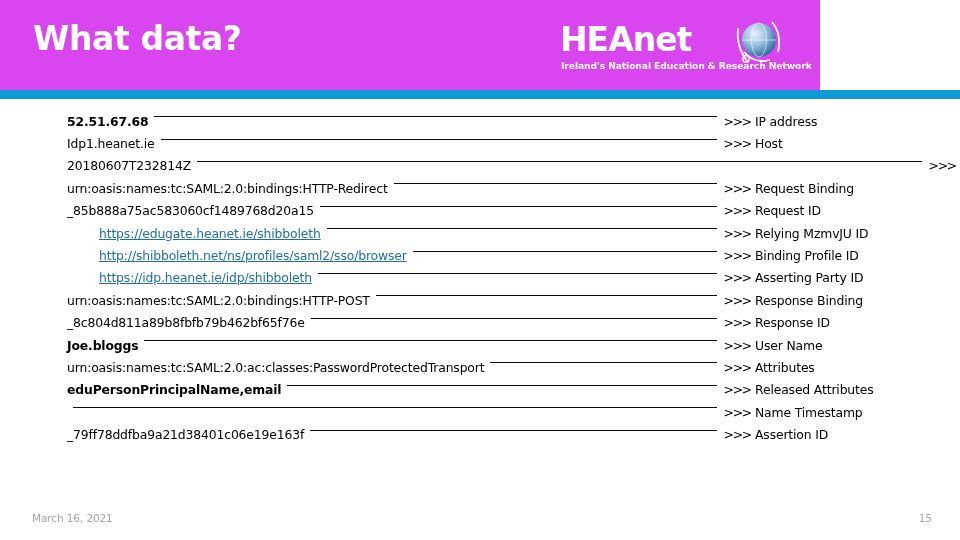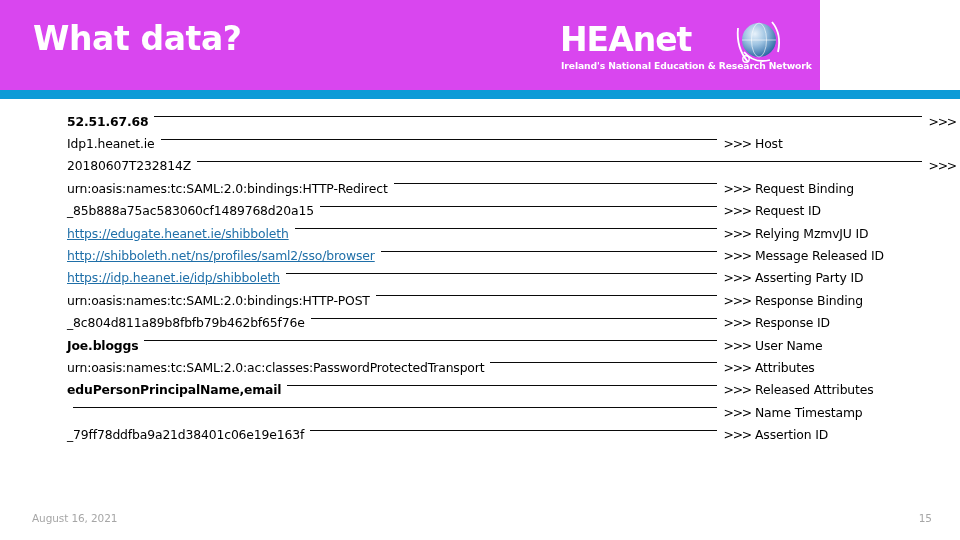--- a/index.html
+++ b/index.html
@@ -101,20 +101,21 @@
   }
   .row-value {
     flex: 0 0 auto;
     font-family: "DejaVu Sans", sans-serif;
     letter-spacing: -0.15px;
   }
   .row-value.bold { font-weight: bold; }
   .row-value.link {
     color: #1f6fa8;
     text-decoration: underline;
+    margin-left: 32px;
   }
   .row-rule {
     flex: 1 1 auto;
     position: relative;
     height: 1px;
     margin: 0 6px;
     top: -4px;
     border-top: 1.4px solid #0a0a0a;
     min-width: 10px;
   }
@@ -181,20 +182,21 @@
     </svg>
   </div>
 </div>
 <div class="header-accent"></div>
 
 <div class="content">
     <div class="data-row">
       <span class="row-value bold">52.51.67.68</span>
       <span class="row-rule"></span>
       <span class="row-arrow">&gt;&gt;&gt;</span>
+      <span class="row-label">IP address</span>
     </div>
     <div class="data-row">
       <span class="row-value">Idp1.heanet.ie</span>
       <span class="row-rule"></span>
       <span class="row-arrow">&gt;&gt;&gt;</span>
       <span class="row-label">Host</span>
     </div>
     <div class="data-row">
       <span class="row-value">20180607T232814Z</span>
       <span class="row-rule"></span>
@@ -215,21 +217,21 @@
     <div class="data-row">
       <span class="row-value link">https://edugate.heanet.ie/shibboleth</span>
       <span class="row-rule"></span>
       <span class="row-arrow">&gt;&gt;&gt;</span>
       <span class="row-label">Relying MzmvJU ID</span>
     </div>
     <div class="data-row">
       <span class="row-value link">http://shibboleth.net/ns/profiles/saml2/sso/browser</span>
       <span class="row-rule"></span>
       <span class="row-arrow">&gt;&gt;&gt;</span>
-      <span class="row-label">Message Released ID</span>
+      <span class="row-label">Binding Profile ID</span>
     </div>
     <div class="data-row">
       <span class="row-value link">https://idp.heanet.ie/idp/shibboleth</span>
       <span class="row-rule"></span>
       <span class="row-arrow">&gt;&gt;&gt;</span>
       <span class="row-label">Asserting Party ID</span>
     </div>
     <div class="data-row">
       <span class="row-value">urn:oasis:names:tc:SAML:2.0:bindings:HTTP-POST</span>
       <span class="row-rule"></span>
@@ -266,14 +268,14 @@
       <span class="row-label">Name Timestamp</span>
     </div>
     <div class="data-row">
       <span class="row-value">_79ff78ddfba9a21d38401c06e19e163f</span>
       <span class="row-rule"></span>
       <span class="row-arrow">&gt;&gt;&gt;</span>
       <span class="row-label">Assertion ID</span>
     </div>
   </div>
 
-<div class="footer-date">August 16, 2021</div>
+<div class="footer-date">March 16, 2021</div>
 <div class="footer-page">15</div>
 
 </body></html>

